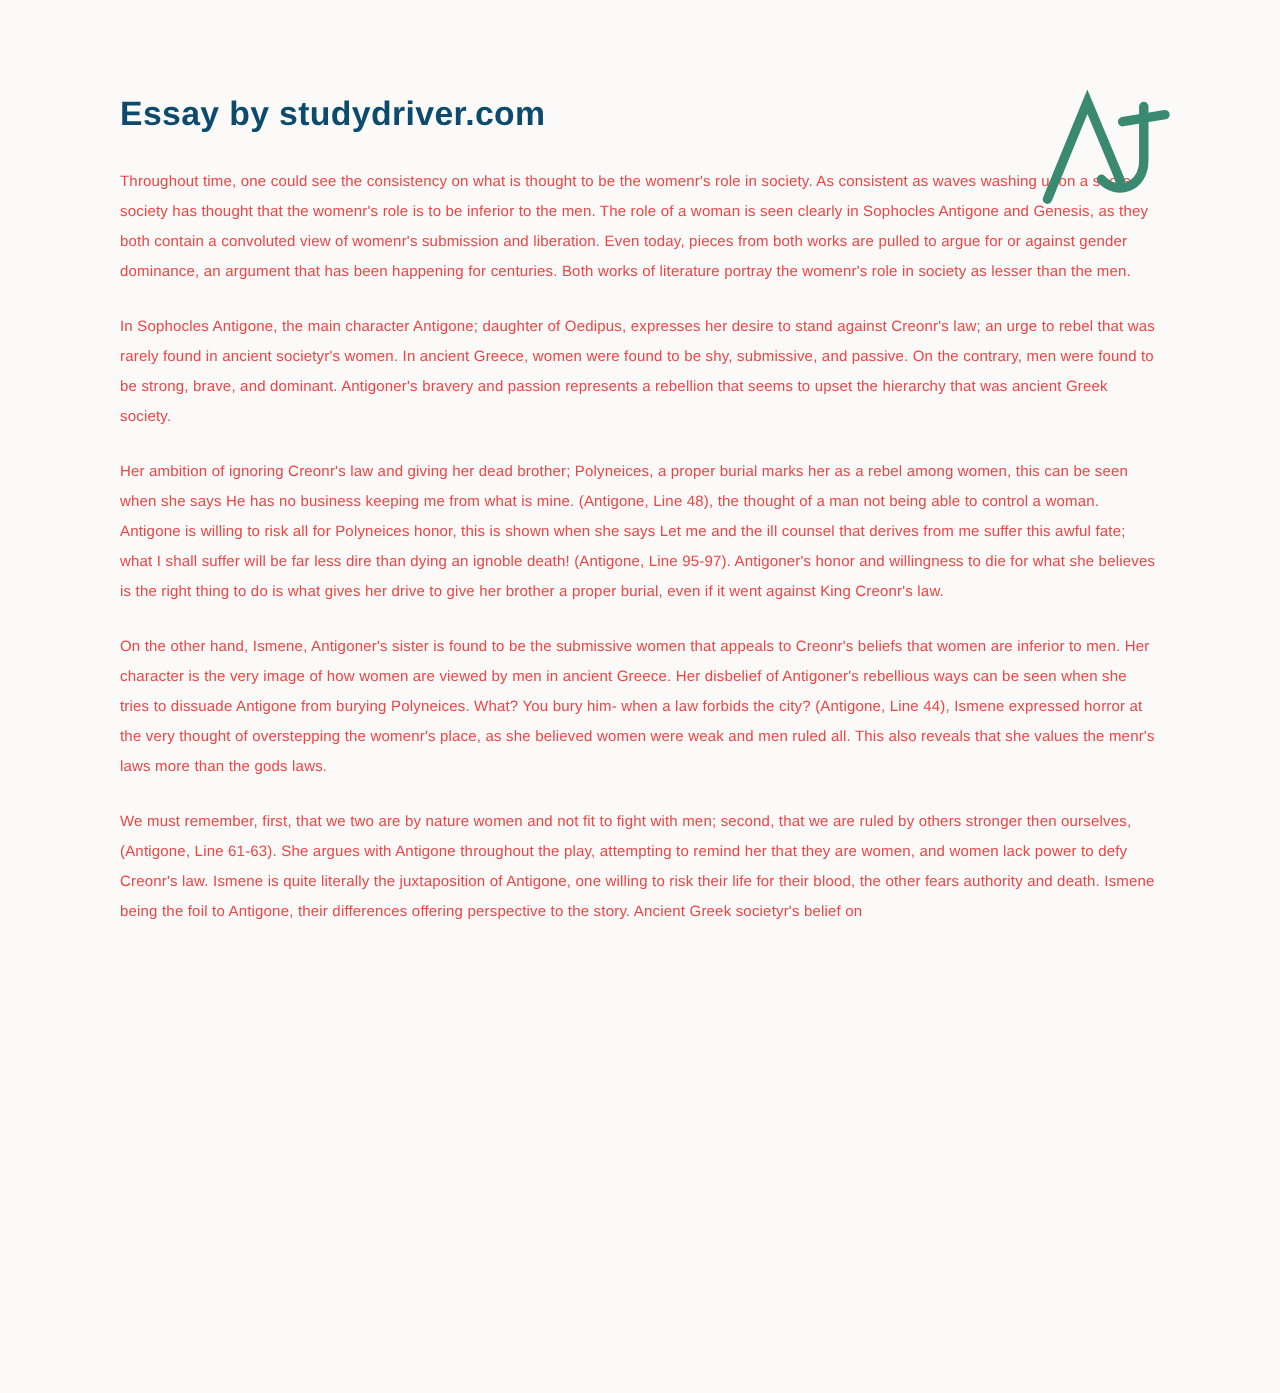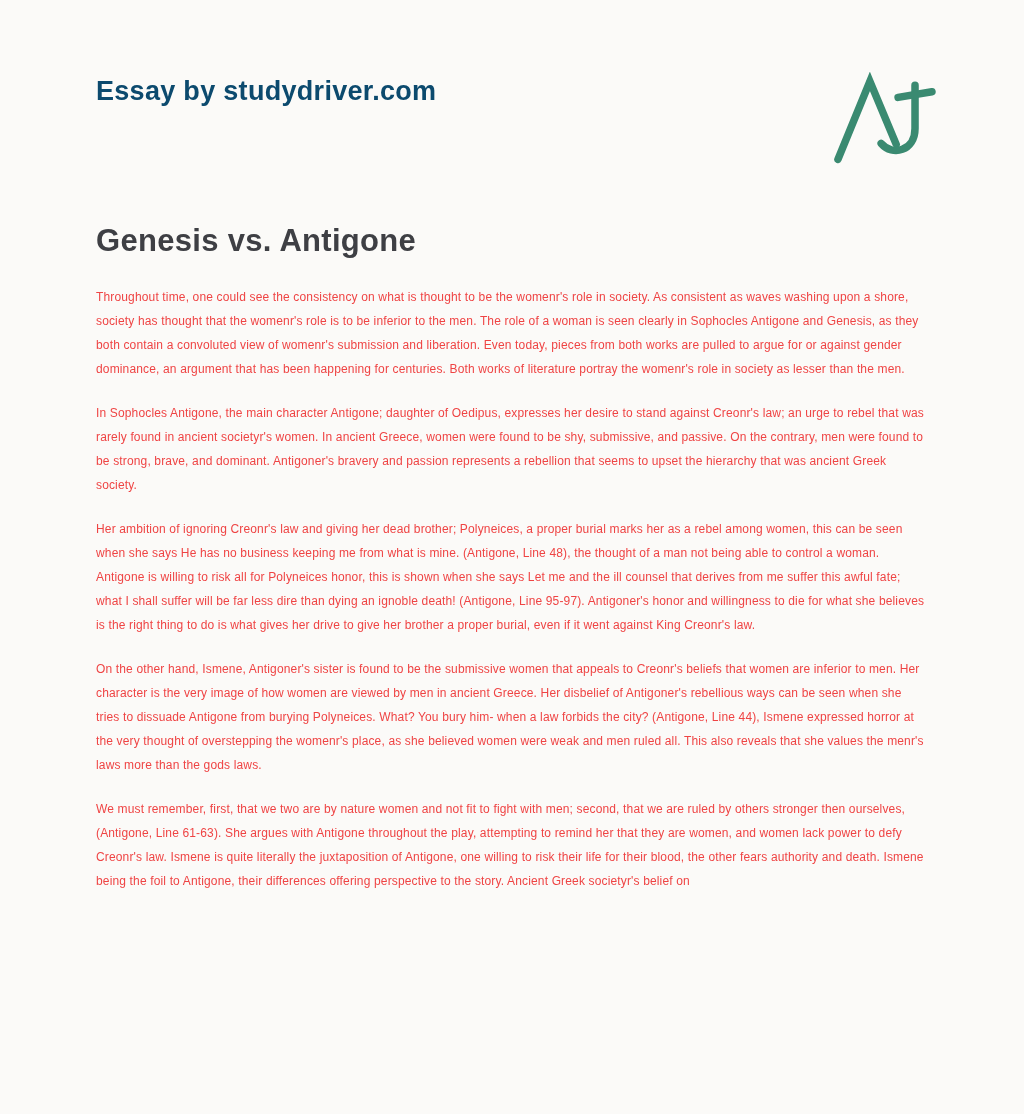--- a/index.html
+++ b/index.html
@@ -78,21 +78,20 @@
         <svg viewBox="0 0 110 100" width="104" height="94" aria-hidden="true">
           <g fill="none" stroke="#3a8a71" stroke-width="8" stroke-linecap="round">
             <path d="M6 93 L40 10 L68 77"></path>
             <path d="M88 14 L88 60 C88 84 64 90 52 76"></path>
             <path d="M70 27 L106 21"></path>
           </g>
         </svg>
       </span>
     </div>
 
-    <h1 class="essay-title">Genesis vs. Antigone</h1>
 
     <div class="essay-body">
       <p>Throughout time, one could see the consistency on what is thought to be the womenr's role in society. As consistent as waves washing upon a shore, society has thought that the womenr's role is to be inferior to the men. The role of a woman is seen clearly in Sophocles Antigone and Genesis, as they both contain a convoluted view of womenr's submission and liberation. Even today, pieces from both works are pulled to argue for or against gender dominance, an argument that has been happening for centuries. Both works of literature portray the womenr's role in society as lesser than the men.</p>
       <p>In Sophocles Antigone, the main character Antigone; daughter of Oedipus, expresses her desire to stand against Creonr's law; an urge to rebel that was rarely found in ancient societyr's women. In ancient Greece, women were found to be shy, submissive, and passive. On the contrary, men were found to be strong, brave, and dominant. Antigoner's bravery and passion represents a rebellion that seems to upset the hierarchy that was ancient Greek society.</p>
       <p>Her ambition of ignoring Creonr's law and giving her dead brother; Polyneices, a proper burial marks her as a rebel among women, this can be seen when she says He has no business keeping me from what is mine. (Antigone, Line 48), the thought of a man not being able to control a woman. Antigone is willing to risk all for Polyneices honor, this is shown when she says Let me and the ill counsel that derives from me suffer this awful fate; what I shall suffer will be far less dire than dying an ignoble death! (Antigone, Line 95-97). Antigoner's honor and willingness to die for what she believes is the right thing to do is what gives her drive to give her brother a proper burial, even if it went against King Creonr's law.</p>
       <p>On the other hand, Ismene, Antigoner's sister is found to be the submissive women that appeals to Creonr's beliefs that women are inferior to men. Her character is the very image of how women are viewed by men in ancient Greece. Her disbelief of Antigoner's rebellious ways can be seen when she tries to dissuade Antigone from burying Polyneices. What? You bury him- when a law forbids the city? (Antigone, Line 44), Ismene expressed horror at the very thought of overstepping the womenr's place, as she believed women were weak and men ruled all. This also reveals that she values the menr's laws more than the gods laws.</p>
       <p>We must remember, first, that we two are by nature women and not fit to fight with men; second, that we are ruled by others stronger then ourselves, (Antigone, Line 61-63). She argues with Antigone throughout the play, attempting to remind her that they are women, and women lack power to defy Creonr's law. Ismene is quite literally the juxtaposition of Antigone, one willing to risk their life for their blood, the other fears authority and death. Ismene being the foil to Antigone, their differences offering perspective to the story. Ancient Greek societyr's belief on</p>
     </div>
 
   </div>

